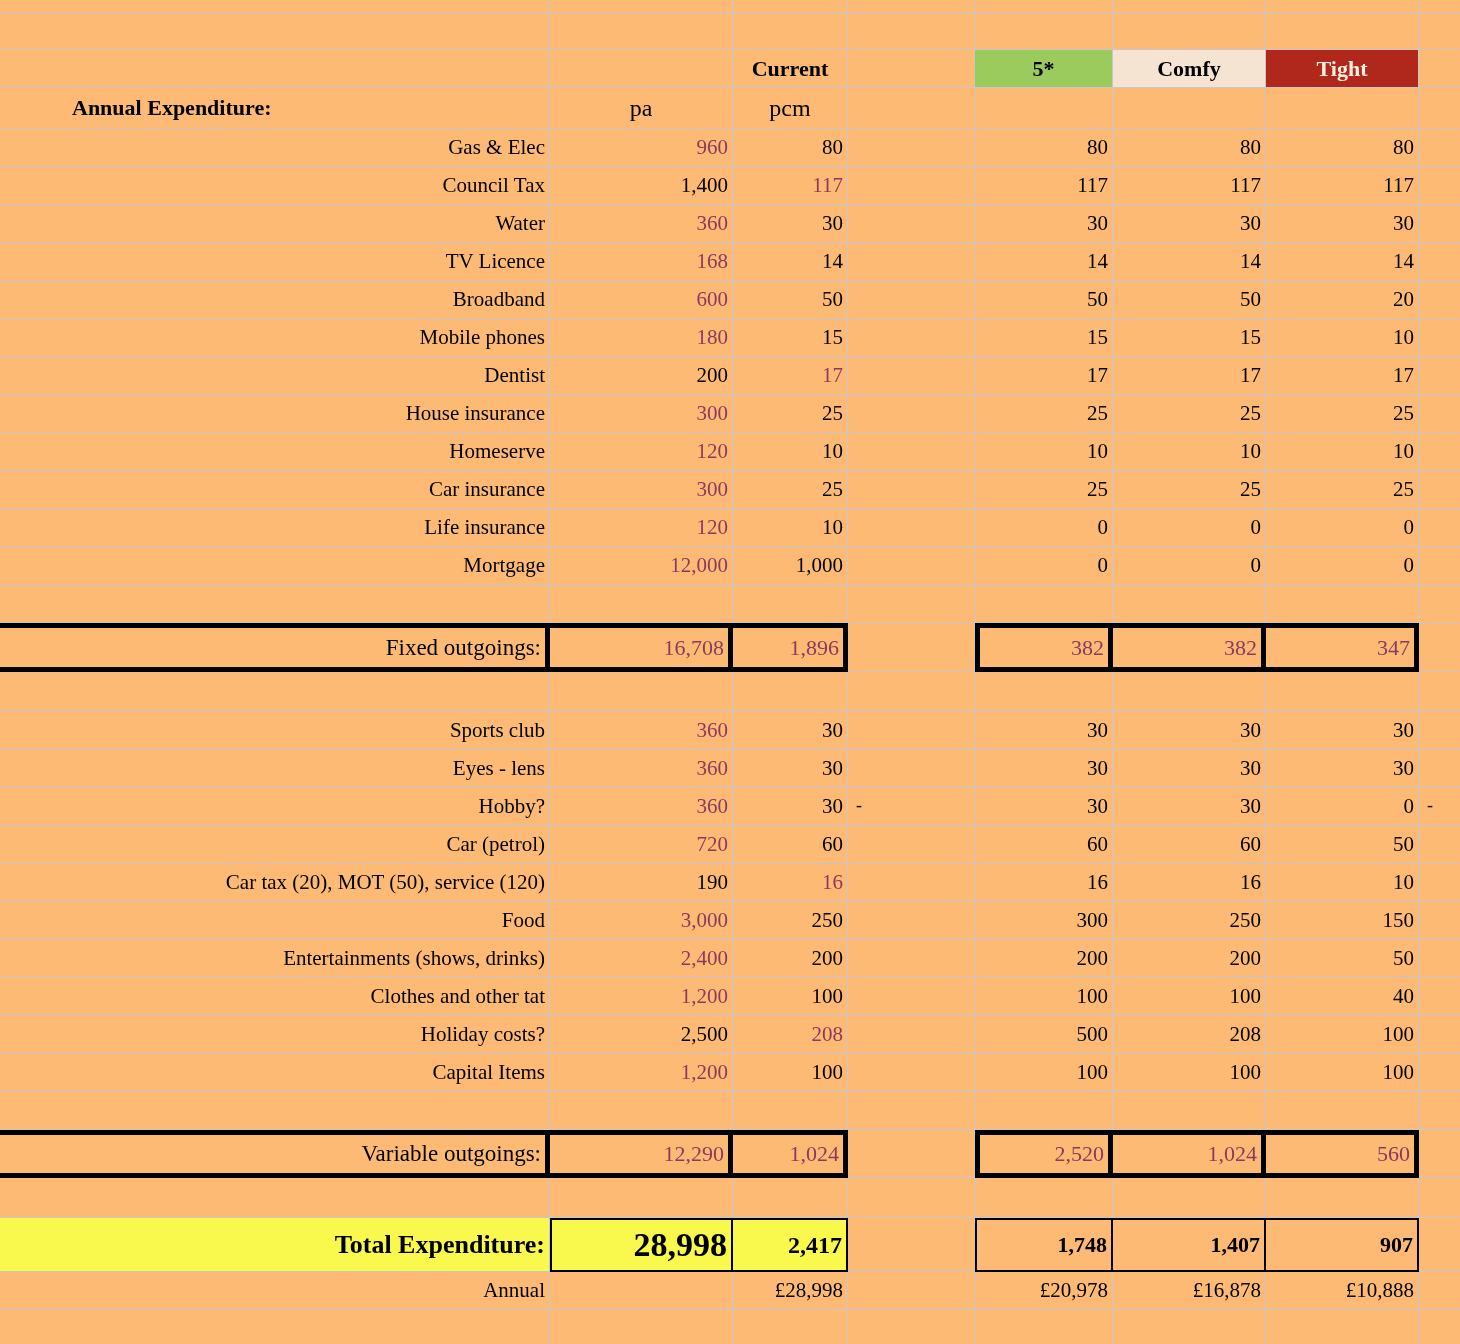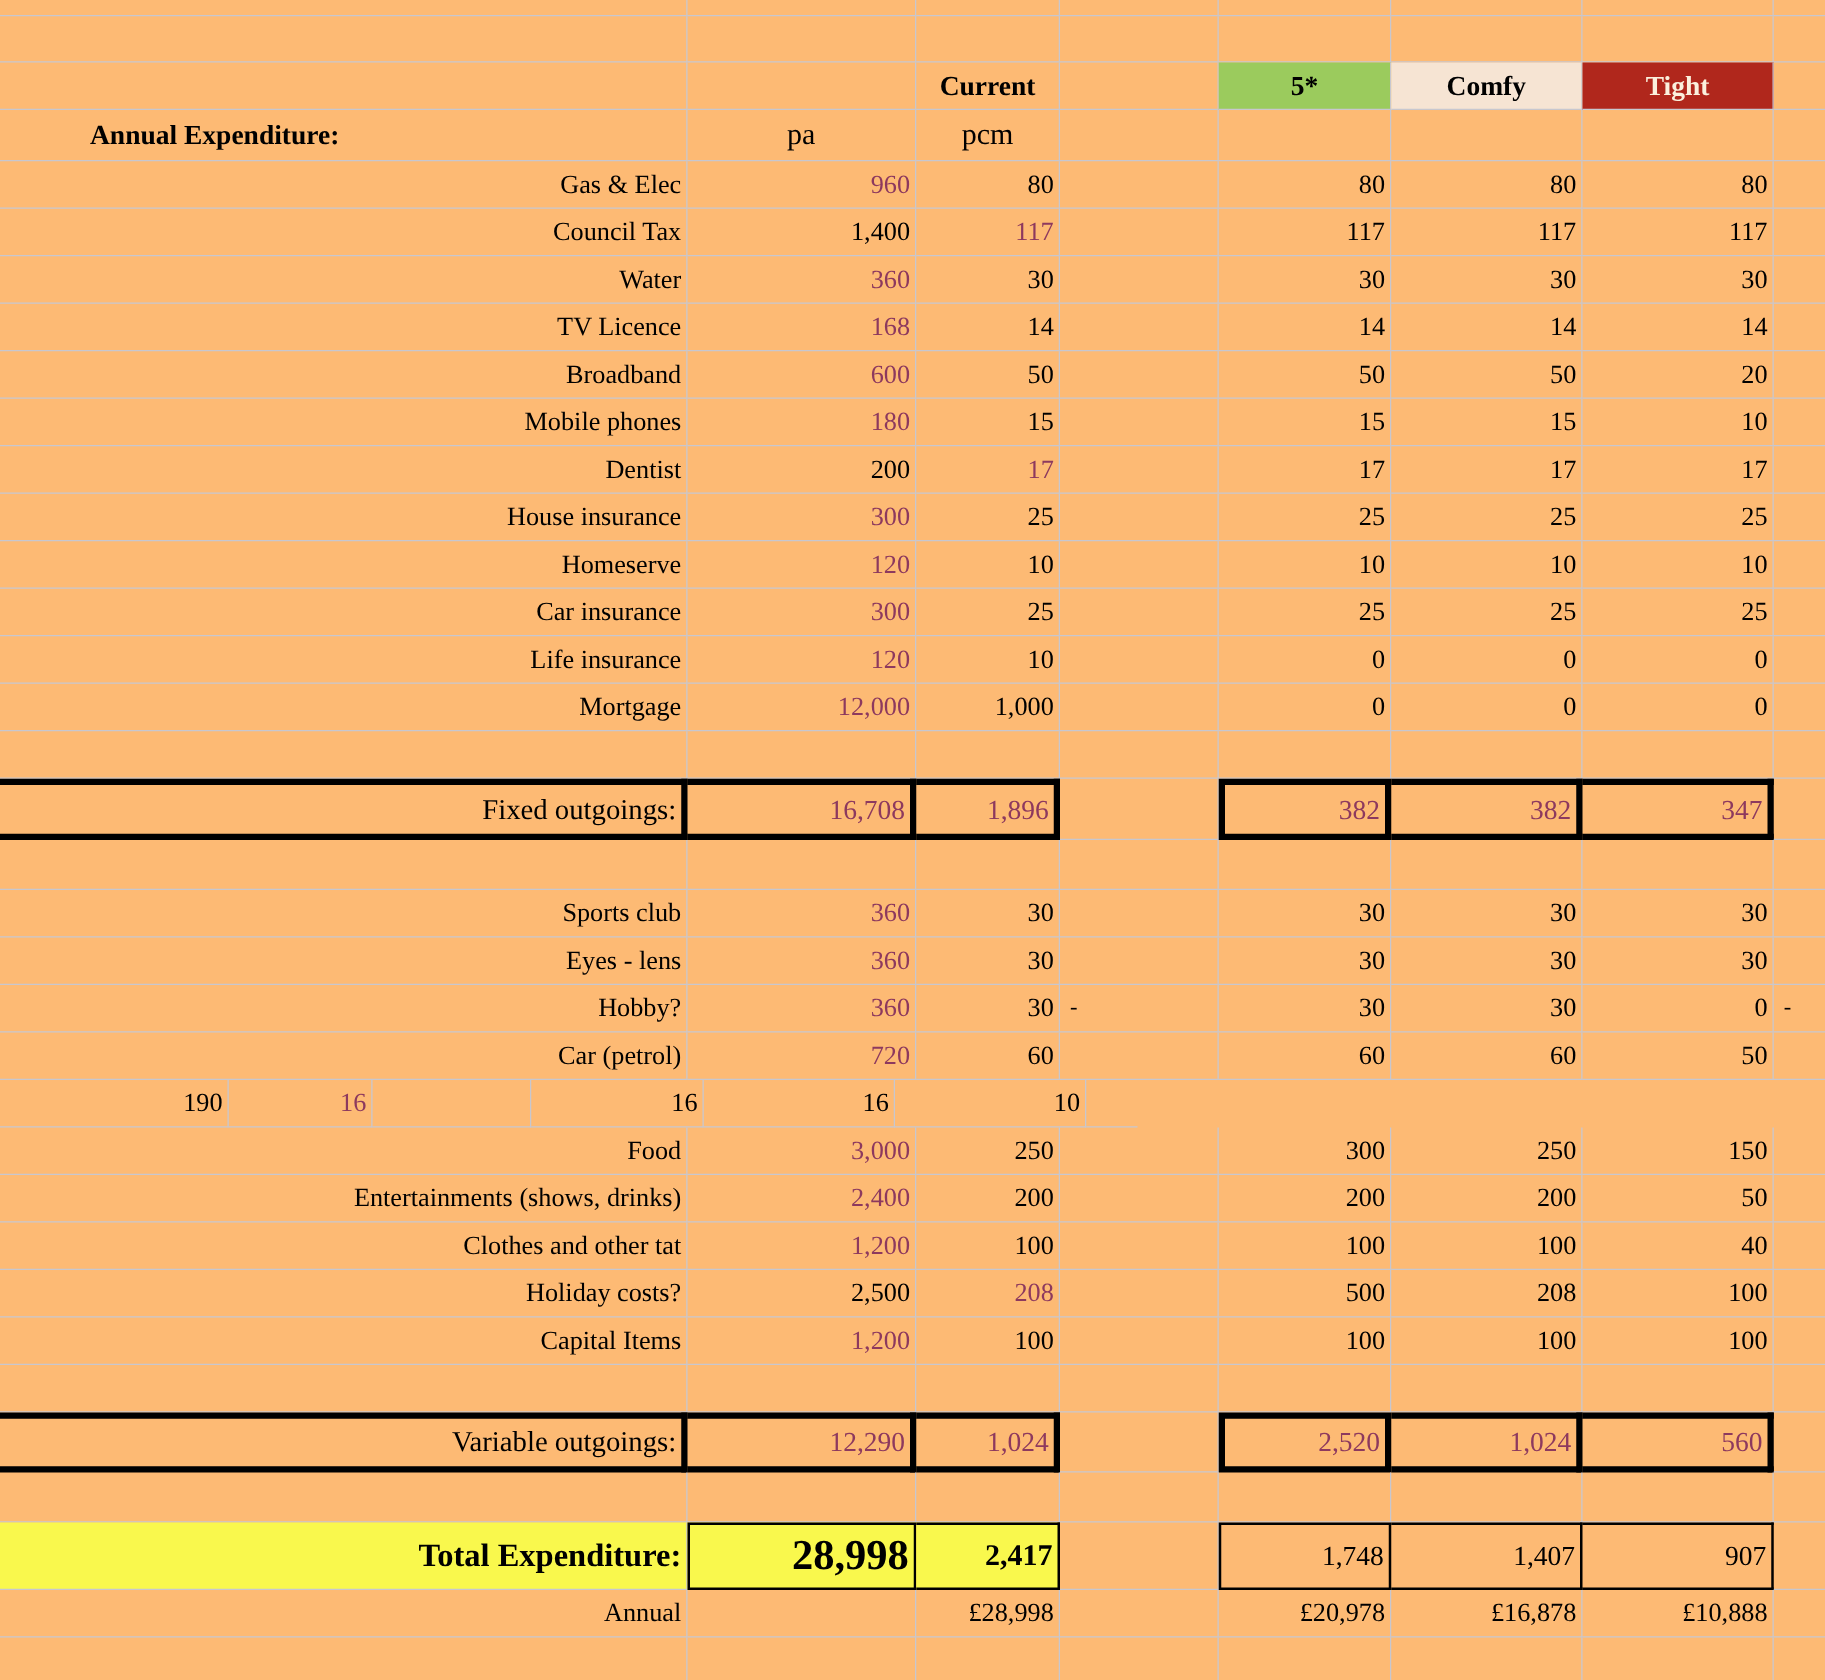--- a/index.html
+++ b/index.html
@@ -47,21 +47,21 @@
   .tl5{border-left:5px solid #000}
   .sec-lbl{font-size:23px;font-weight:normal}
   .sec-num{font-size:22px}
   
   .m-all{border:2px solid #000}
   .m-tbr{border-top:2px solid #000;border-bottom:2px solid #000;border-right:2px solid #000}
   .yellow{background:var(--yellow)}
   .gt-lbl{font-size:26px;font-weight:bold}
   .gt-pa{font-size:34px;font-weight:bold}
   .gt-pcm{font-size:24px;font-weight:bold}
-  .gt-s{font-size:22px;font-weight:normal}
+  .gt-s{font-size:22px;font-weight:bold}
   .dash{align-items:flex-end;justify-content:flex-start;padding:0 0 9px 8px;font-size:18px}
 </style>
 </head>
 <body>
 
 <div id="sheet">
 
   <div class="r h13">
     <div class="c col-a"></div>
       <div class="c col-b"></div>
@@ -294,20 +294,21 @@
     <div class="c col-a lbl">Car (petrol)</div>
     <div class="c col-b num maroon">720</div>
     <div class="c col-c num">60</div>
     <div class="c col-d"></div>
     <div class="c col-e num">60</div>
     <div class="c col-f num">60</div>
     <div class="c col-g num">50</div>
     <div class="c col-h"></div>
   </div>
   <div class="r h38">
+    <div class="c col-a lbl">Car tax (20), MOT (50), service (120)</div>
     <div class="c col-b num">190</div>
     <div class="c col-c num maroon">16</div>
     <div class="c col-d"></div>
     <div class="c col-e num">16</div>
     <div class="c col-f num">16</div>
     <div class="c col-g num">10</div>
     <div class="c col-h"></div>
   </div>
   <div class="r h38">
     <div class="c col-a lbl">Food</div>

